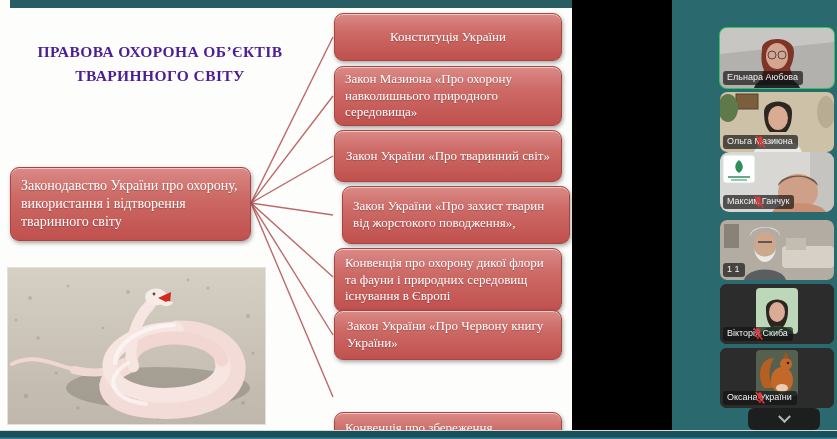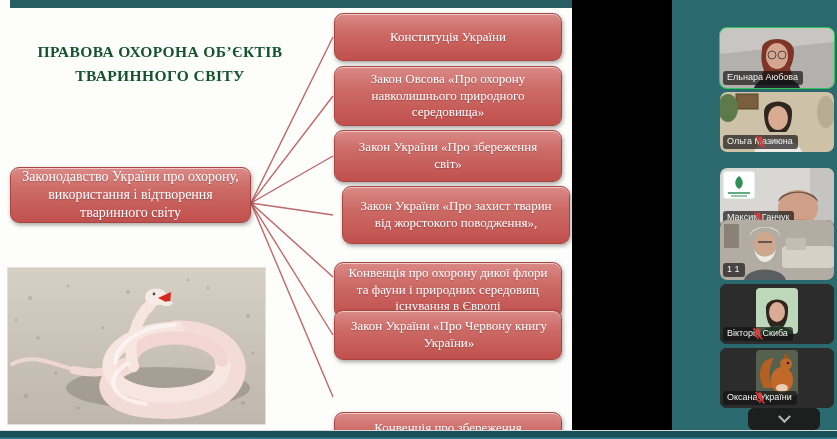--- a/index.html
+++ b/index.html
@@ -6,53 +6,53 @@
   html,body { width:837px; height:439px; }
   body { font-family:"Liberation Sans", sans-serif; background:#0c0c0c; }
   #screen { position:relative; width:837px; height:439px; background:#2a6a6e; overflow:hidden; }
 
   
   #slide { position:absolute; left:0; top:0; width:572px; height:430px; background:#fdfdfc; }
   #slide-topbar { position:absolute; left:10px; top:0; width:562px; height:8px; background:#285e63; }
   #slide-title {
     position:absolute; left:10px; top:40px; width:300px; text-align:center;
     font-family:"Liberation Serif","DejaVu Serif",serif; font-weight:700;
-    font-size:15.5px; line-height:1.55; color:#14532d; letter-spacing:.4px;
+    font-size:15.5px; line-height:1.55; color:#4c1d95; letter-spacing:.4px;
   }
   .rosebox {
-    position:absolute; border-radius:9px; color:#fff; text-align:center;
+    position:absolute; border-radius:9px; color:#fff; 
     display:flex; align-items:center; justify-content:center; padding:4px 10px;
     font-family:"Liberation Serif","DejaVu Serif",serif; font-size:13px; line-height:1.3;
     background:linear-gradient(180deg,#da8a87 0%, #cd6b67 38%, #c0504d 100%);
     box-shadow:inset 0 1px 0 rgba(255,255,255,.55), 1px 2px 4px rgba(0,0,0,.35);
     border:1px solid #a8453f; text-shadow:0 1px 1px rgba(0,0,0,.25);
   }
-  #center-box { left:10px; top:167px; width:241px; height:56px; font-size:14px; }
+  #center-box { left:10px; top:167px; width:241px; height:74px; font-size:14px; }
   .law { left:334px; width:228px; }
   #law0 { top:13px;  height:48px; }
   #law1 { top:66px;  height:60px; }
   #law2 { top:130px; height:52px; }
   #law3 { top:186px; height:58px;margin-left:8px; }
-  #law4 { top:262px; height:56px; }
+  #law4 { top:248px; height:64px; }
   #law5 { top:310px; height:50px;padding-left:12px; }
   #law6 { top:372px; height:50px;margin-top:40px; }
   #connectors { position:absolute; left:0; top:0; width:572px; height:430px; pointer-events:none; }
 
   #snake-photo { position:absolute; left:8px; top:268px; width:257px; height:156px;
     box-shadow:0 0 0 1px #e4e1dc; }
   #snake-photo svg { display:block; }
 
   
   #letterbox { position:absolute; left:572px; top:0; width:100px; height:430px; background:#000; }
 
   
   .tile { position:absolute; left:720px; width:114px; height:60px; border-radius:7px;
     overflow:hidden; background:#222; cursor:pointer; }
   .tile svg { position:absolute; left:0; top:0; width:100%; height:100%; }
-  #tile0 { top:28px; }  #tile1 { top:92px; }  #tile2 { top:168px; }
+  #tile0 { top:28px; }  #tile1 { top:92px; }  #tile2 { top:152px;border-radius:9px; }
   #tile3 { top:220px;padding-left:9px; } #tile4 { top:284px; } #tile5 { top:348px; }
   #tile0 { outline:2px solid #31c55b; outline-offset:-1px;padding-left:12px; }
   .name-tag { position:absolute; left:3px; bottom:3px; display:flex; align-items:center; gap:3px;
     background:rgba(18,18,18,.68); border-radius:3px; padding:1px 5px 2px 4px;
     color:#f2f2f2; font-size:9px; line-height:11px; white-space:nowrap; }
   .mic { flex:0 0 auto; display:block; }
 
   #collapse-btn { position:absolute; left:748px; top:408px; width:72px; height:22px;
     background:#1d1f1f; border-radius:6px; display:flex; align-items:center; justify-content:center;
     cursor:pointer; }
@@ -81,22 +81,22 @@
         <line x1="251" y1="203" x2="333" y2="215"></line>
         <line x1="251" y1="203" x2="333" y2="277"></line>
         <line x1="251" y1="203" x2="333" y2="335"></line>
         <line x1="251" y1="203" x2="333" y2="397"></line>
       </g>
     </svg>
 
     <div id="center-box" class="rosebox">Законодавство України про охорону, використання і відтворення тваринного світу</div>
 
     <div id="law0" class="rosebox law">Конституція України</div>
-    <div id="law1" class="rosebox law">Закон Овсова «Про охорону навколишнього природного середовища»</div>
-    <div id="law2" class="rosebox law">Закон України «Про збереження світ»</div>
+    <div id="law1" class="rosebox law">Закон Мазиюна «Про охорону навколишнього природного середовища»</div>
+    <div id="law2" class="rosebox law">Закон України «Про тваринний світ»</div>
     <div id="law3" class="rosebox law">Закон України «Про захист тварин від жорстокого поводження»,</div>
     <div id="law4" class="rosebox law">Конвенція про охорону дикої флори та фауни і природних середовищ існування в Європі</div>
     <div id="law5" class="rosebox law">Закон України «Про Червону книгу України»</div>
     <div id="law6" class="rosebox law">Конвенція про збереження мігруючих видів диких тварин</div>
 
     <div id="snake-photo">
       <svg viewBox="0 0 257 156" width="257" height="156">
         <defs>
           <linearGradient id="sand" x1="0" y1="0" x2="0" y2="1">
             <stop offset="0" stop-color="#d6cfc4"></stop>

